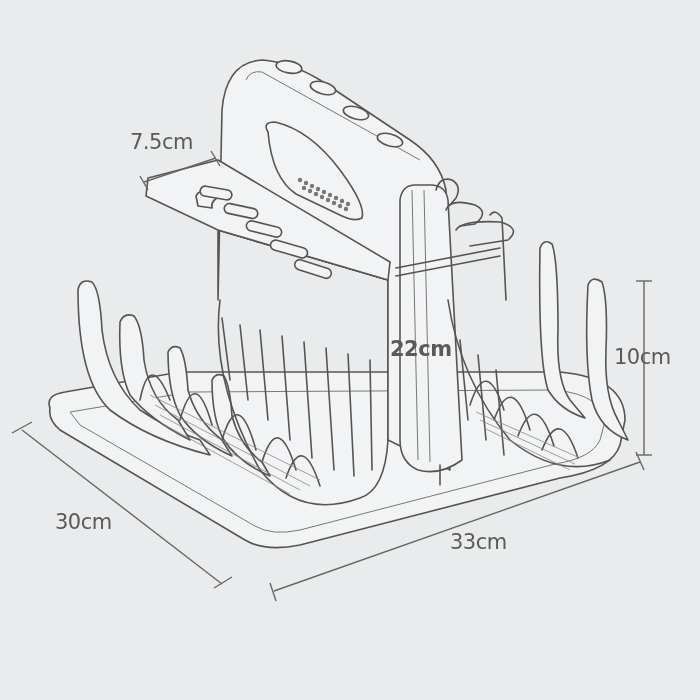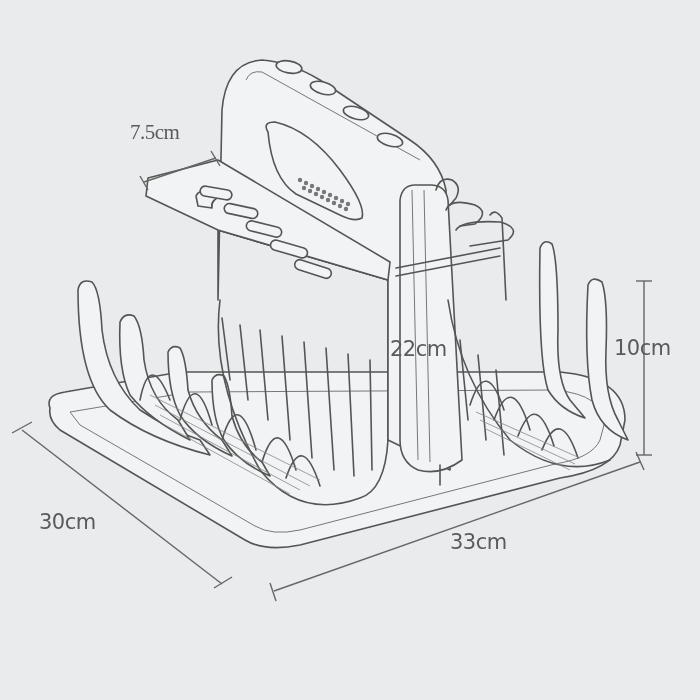--- a/index.html
+++ b/index.html
@@ -150,18 +150,18 @@
       <line class="dim" x1="22" y1="430" x2="222" y2="584"></line>
       <line class="dim" x1="12" y1="433" x2="32" y2="422"></line>
       <line class="dim" x1="214" y1="588" x2="232" y2="577"></line>
 
       <line class="dim" x1="274" y1="591" x2="640" y2="462"></line>
       <line class="dim" x1="270" y1="583" x2="276" y2="601"></line>
       <line class="dim" x1="636" y1="452" x2="644" y2="470"></line>
     </g>
   </svg>
 
-  <div class="dim-label" style="left:130px; top:120px;font-family:Liberation Serif, serif;">7.5cm</div>
-  <div class="dim-label" style="left:390px; top:337px;">22cm</div>
-  <div class="dim-label" style="left:614px; top:336px;">10cm</div>
-  <div class="dim-label" style="left:39px; top:510px;">30cm</div>
+  <div class="dim-label" style="left:130px; top:130px;">7.5cm</div>
+  <div class="dim-label" style="left:390px; top:337px;font-weight:bold;">22cm</div>
+  <div class="dim-label" style="left:614px; top:345px;">10cm</div>
+  <div class="dim-label" style="left:55px; top:510px;">30cm</div>
   <div class="dim-label" style="left:450px; top:530px;">33cm</div>
 </div>
 
 </body></html>

